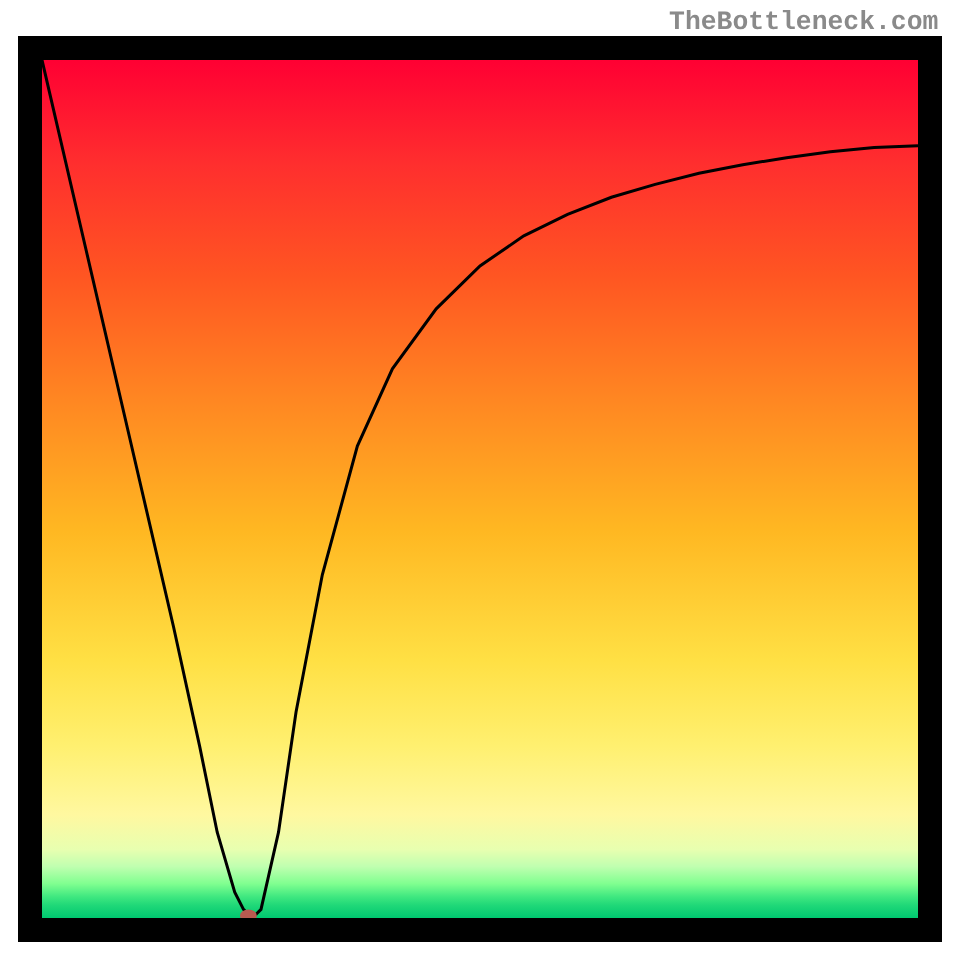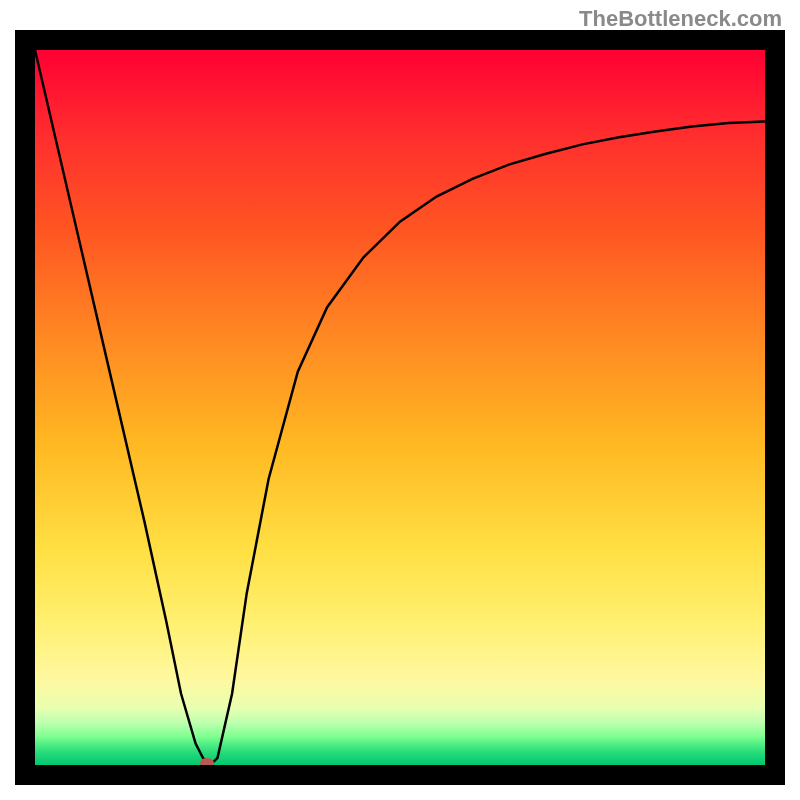--- a/index.html
+++ b/index.html
@@ -45,21 +45,21 @@
       #80ff90 96%,
       #40e880 97.5%,
       #20d878 98.5%,
       #00c870 100%
     );
   }
   .watermark {
     position: absolute;
     top: 6px;
     right: 18px;
-    font-family: Liberation Sans, sans-serif;
+    font-family: Liberation Mono, monospace;
     font-size: 22px;
     font-weight: bold;
     color: #8a8a8a;
   }
   svg.curve {
     position: absolute;
     inset: 0;
   }
   .marker {
     position: absolute;

